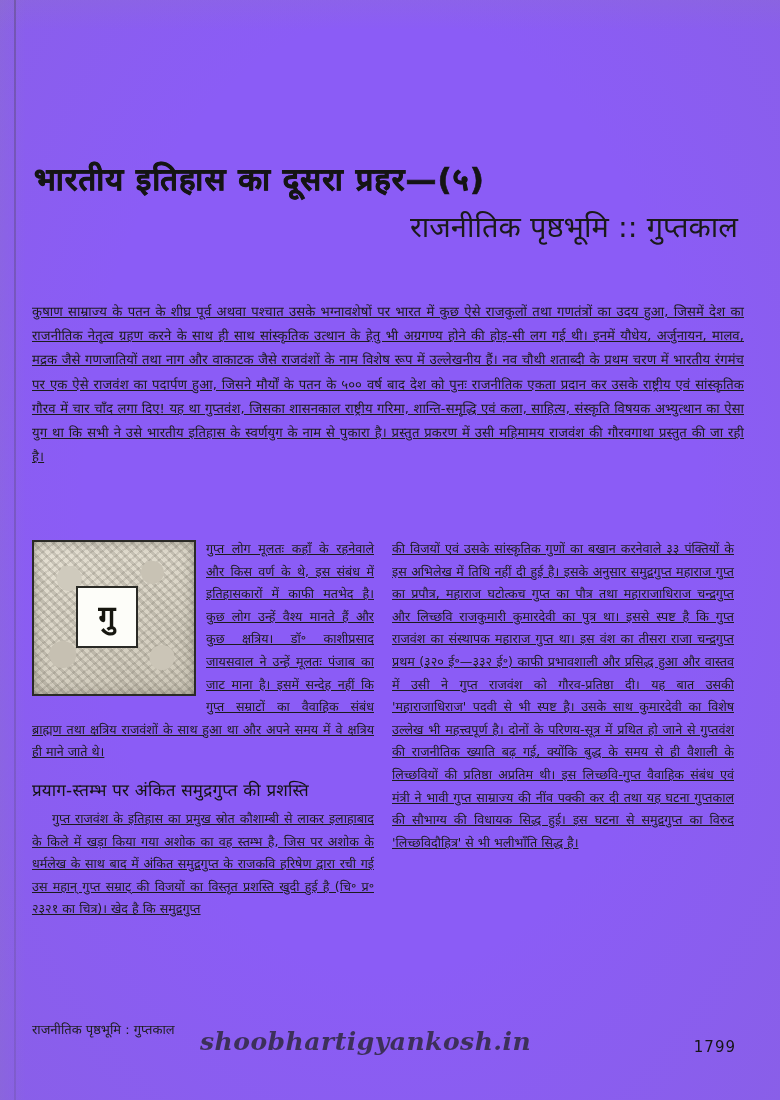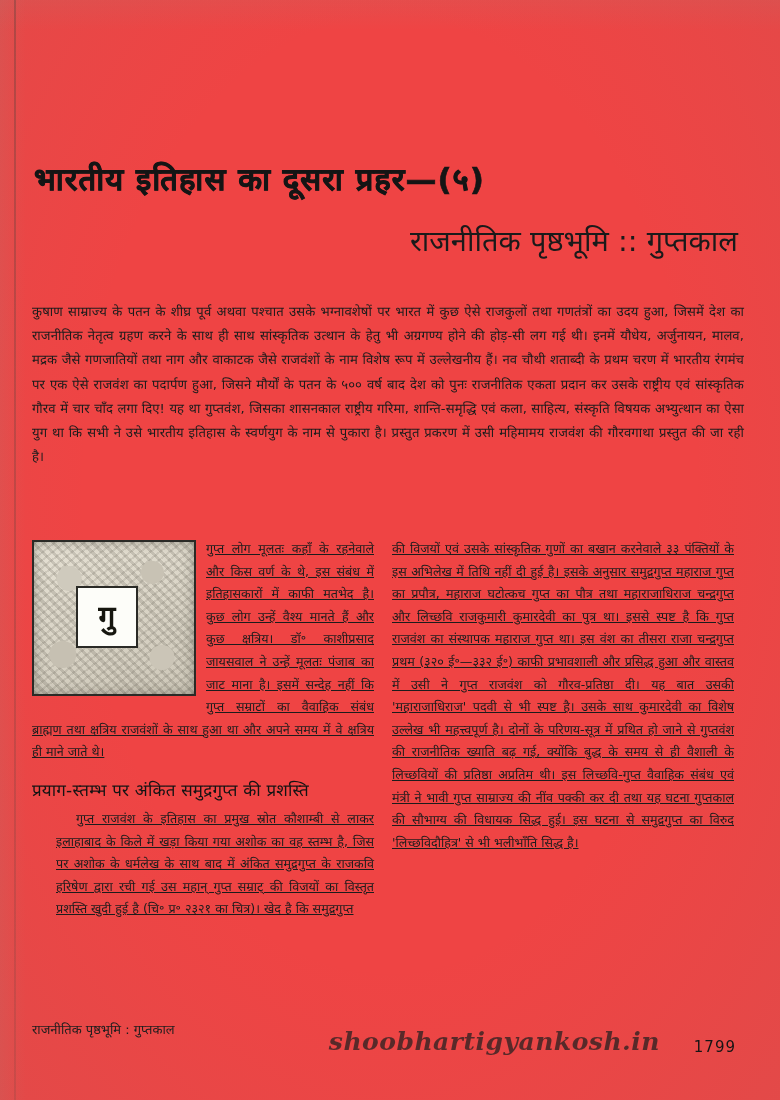--- a/index.html
+++ b/index.html
@@ -4,21 +4,21 @@
 <style>
   html, body {
     margin: 0;
     padding: 0;
     background: #ffffff;
   }
   .page {
     position: relative;
     width: 780px;
     height: 1100px;
-    background: #ef4444;
+    background: #8b5cf6;
     overflow: hidden;
     font-family: "DejaVu Sans", sans-serif;
     color: #111;
   }
   
   .paper-texture {
     position: absolute;
     inset: 0;
     background:
       radial-gradient(ellipse at 50% 45%, rgba(255,255,255,0) 55%, rgba(120,120,110,0.10) 100%),
@@ -63,35 +63,36 @@
     line-height: 1.25;
     -webkit-text-stroke: 0.6px #151515;
   }
   .title-line-2 {
     font-family: "DejaVu Sans", sans-serif;
     font-size: 29px;
     font-weight: 400;
     color: #1a1a1a;
     text-align: right;
     padding-right: 8px;
-    margin-top: 24px;
+    margin-top: 10px;
     line-height: 1.3;
   }
 
   
   .intro {
     position: absolute;
     left: 2px;
     top: 300px;
     width: 712px;
     font-size: 13.1px;
     line-height: 24.2px;
     text-align: justify;
     color: #1c1c1c;
     letter-spacing: .1px;
+    text-decoration: underline;
   }
 
   
   .columns {
     position: absolute;
     left: 2px;
     top: 538px;
     width: 712px;
     height: 490px;
   }
@@ -136,21 +137,21 @@
     display: flex;
     align-items: center;
     justify-content: center;
     font-size: 30px;
     font-weight: 700;
     color: #16160f;
     font-family: "DejaVu Sans", sans-serif;
   }
 
   .para { margin: 0 0 11px 0; text-decoration: underline; }
-  .para.first-indent { text-indent: 20px; margin-left: 24px; }
+  .para.first-indent { text-indent: 20px; }
 
   .subhead {
     margin: 16px 0 8px 0;
     font-size: 17px;
     line-height: 20px;
     color: #131313;
     letter-spacing: .2px;
   }
 
   
@@ -175,21 +176,21 @@
     top: 18px;
     font-size: 15px;
     letter-spacing: 1px;
     color: #151515;
   }
   .watermark {
     position: absolute;
     left: 170px;
     bottom: 44px;
     width: 460px;
-    text-align: right;
+    text-align: left;
     font-family: "DejaVu Serif", serif;
     font-style: italic;
     font-weight: 700;
     font-size: 25px;
     color: rgba(30,30,30,0.72);
     letter-spacing: .5px;
     white-space: nowrap;
     pointer-events: none;
   }
 </style>

